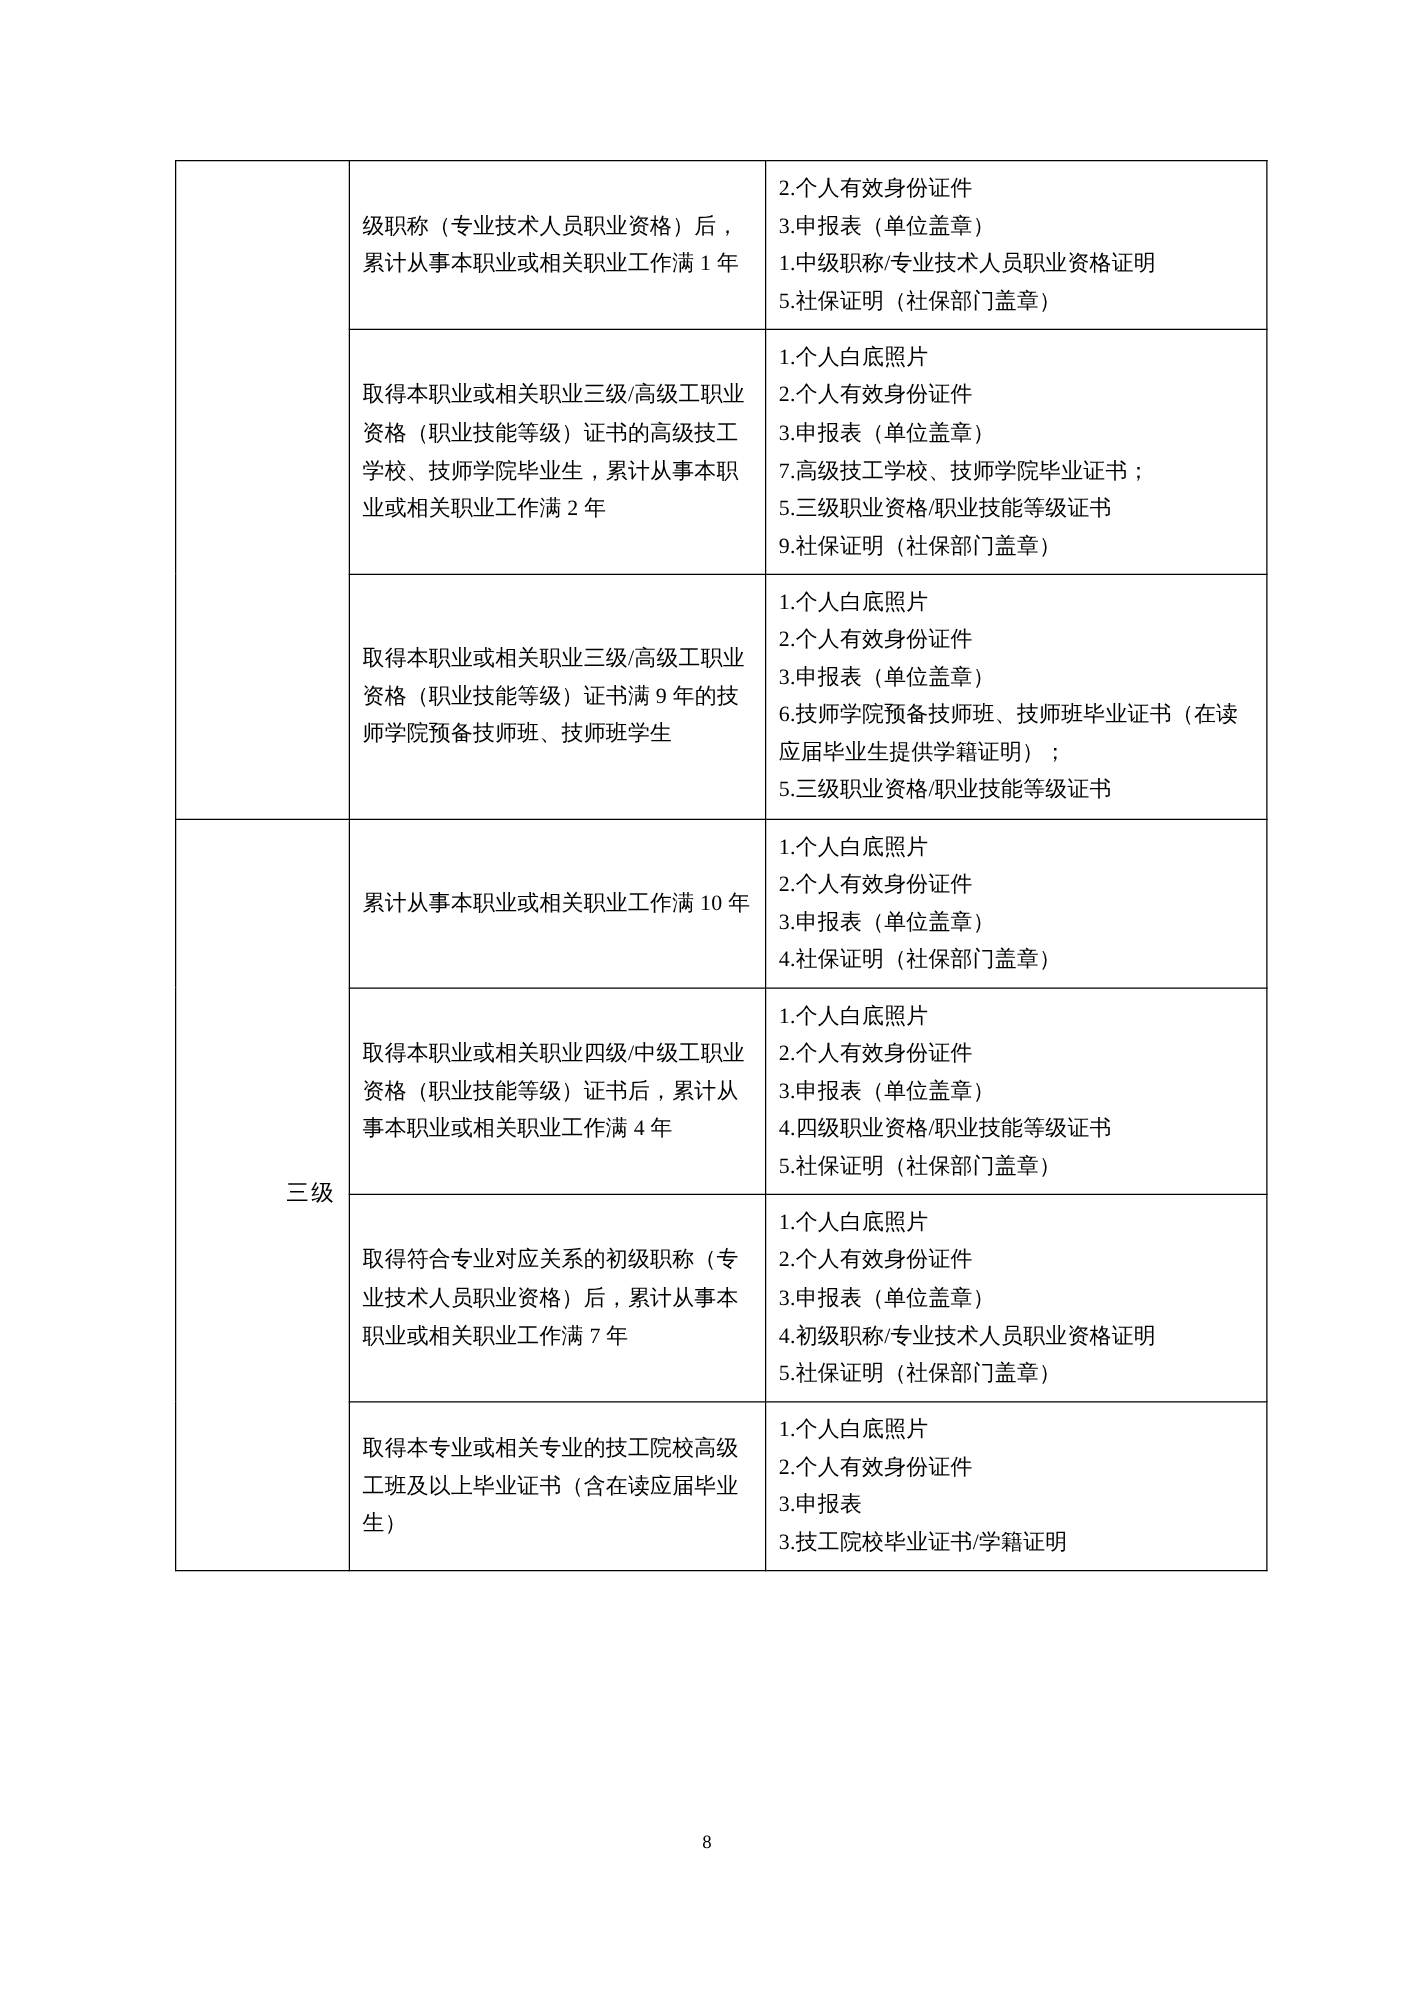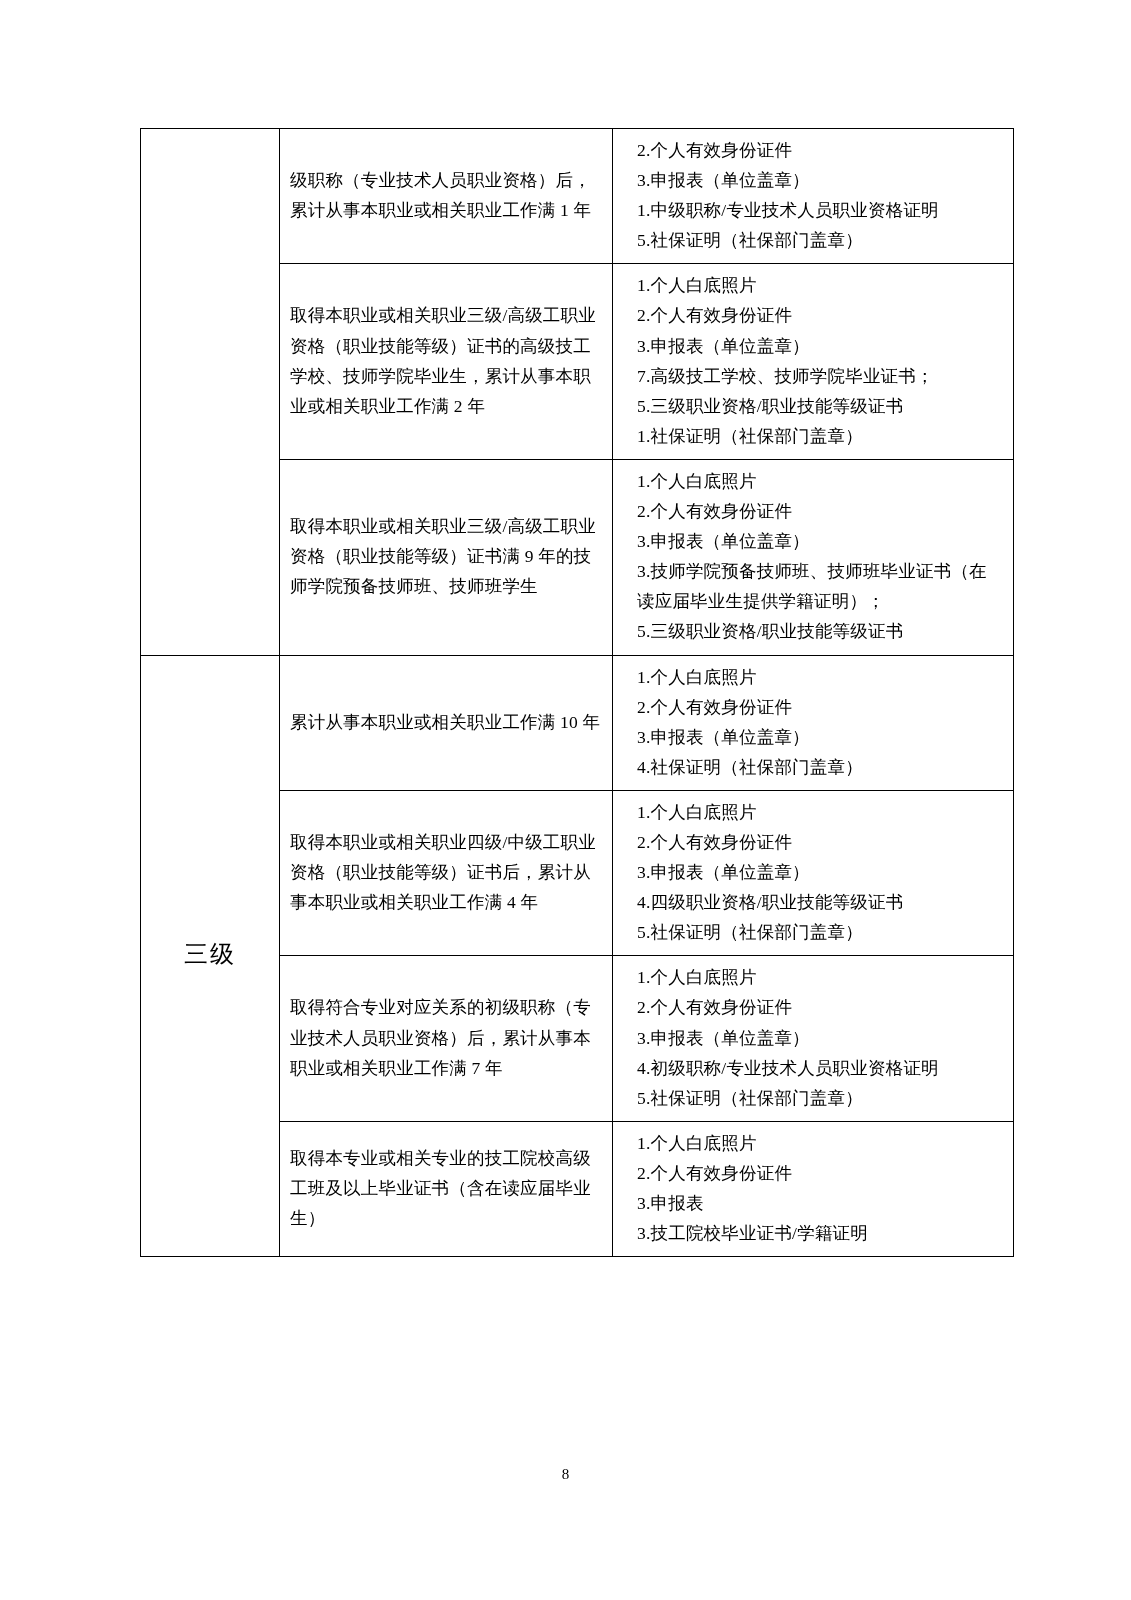--- a/index.html
+++ b/index.html
@@ -32,36 +32,35 @@
   .doc-table td {
     border: 1px solid #000000;
     vertical-align: middle;
     padding: 6px 10px 8px 10px;
     font-size: 17.5px;
     line-height: 1.72;
     letter-spacing: 0.2px;
   }
   td.col-level {
     width: 118px;
-    text-align: center;
-    font-size: 24px;
+    text-align: right;
+    font-size: 18px;
     letter-spacing: 2px;
   }
   td.col-cond {
     width: 312px;
     text-align: left;
     font-family: Liberation Serif, serif;
   }
   td.col-docs {
     width: 380px;
     text-align: left;
   }
   .cell-lines > div {
     white-space: normal;
-    margin-left: 14px;
   }
   .page-number {
     position: absolute;
     width: 100%;
     text-align: center;
     top: 1466px;
     font-size: 15px;
     font-family: "Liberation Serif", serif;
   }
   .docs-line {
@@ -91,33 +90,33 @@
 
       <tr>
         <td class="col-cond">取得本职业或相关职业三级/高级工职业资格（职业技能等级）证书的高级技工学校、技师学院毕业生，累计从事本职业或相关职业工作满 2 年</td>
         <td class="col-docs">
           <div class="cell-lines">
             <div class="docs-line">1.个人白底照片</div>
             <div class="docs-line">2.个人有效身份证件</div>
             <div class="docs-line">3.申报表（单位盖章）</div>
             <div class="docs-line">7.高级技工学校、技师学院毕业证书；</div>
             <div class="docs-line">5.三级职业资格/职业技能等级证书</div>
-            <div class="docs-line">1.社保证明（社保部门盖章）</div>
+            <div class="docs-line">9.社保证明（社保部门盖章）</div>
           </div>
         </td>
       </tr>
 
       <tr>
         <td class="col-cond">取得本职业或相关职业三级/高级工职业资格（职业技能等级）证书满 9 年的技师学院预备技师班、技师班学生</td>
         <td class="col-docs">
           <div class="cell-lines">
             <div class="docs-line">1.个人白底照片</div>
             <div class="docs-line">2.个人有效身份证件</div>
             <div class="docs-line">3.申报表（单位盖章）</div>
-            <div class="docs-line">3.技师学院预备技师班、技师班毕业证书（在读应届毕业生提供学籍证明）；</div>
+            <div class="docs-line">6.技师学院预备技师班、技师班毕业证书（在读应届毕业生提供学籍证明）；</div>
             <div class="docs-line">5.三级职业资格/职业技能等级证书</div>
           </div>
         </td>
       </tr>
 
       <tr>
         <td class="col-level" rowspan="4">三级</td>
         <td class="col-cond">累计从事本职业或相关职业工作满 10 年</td>
         <td class="col-docs">
           <div class="cell-lines">

